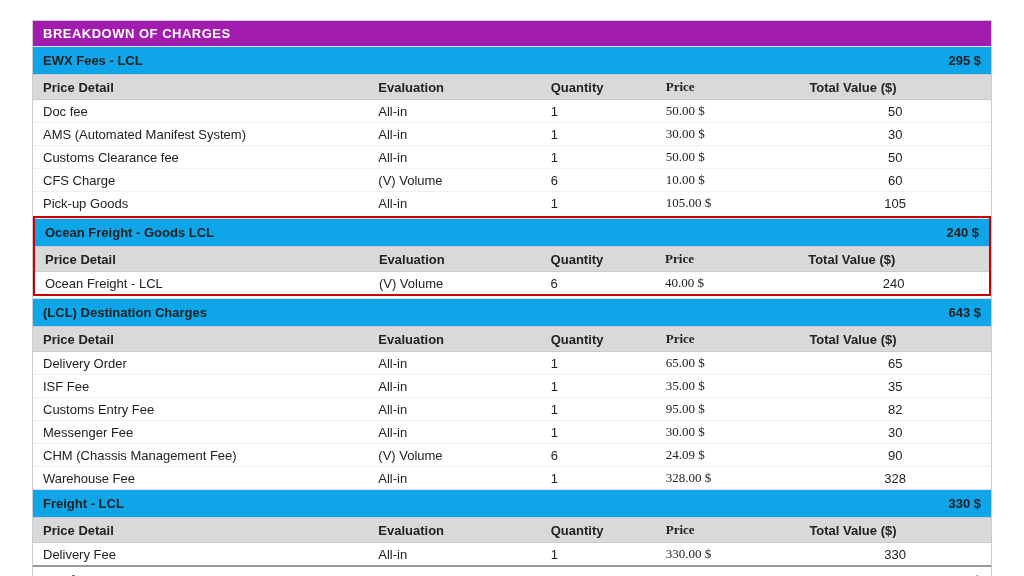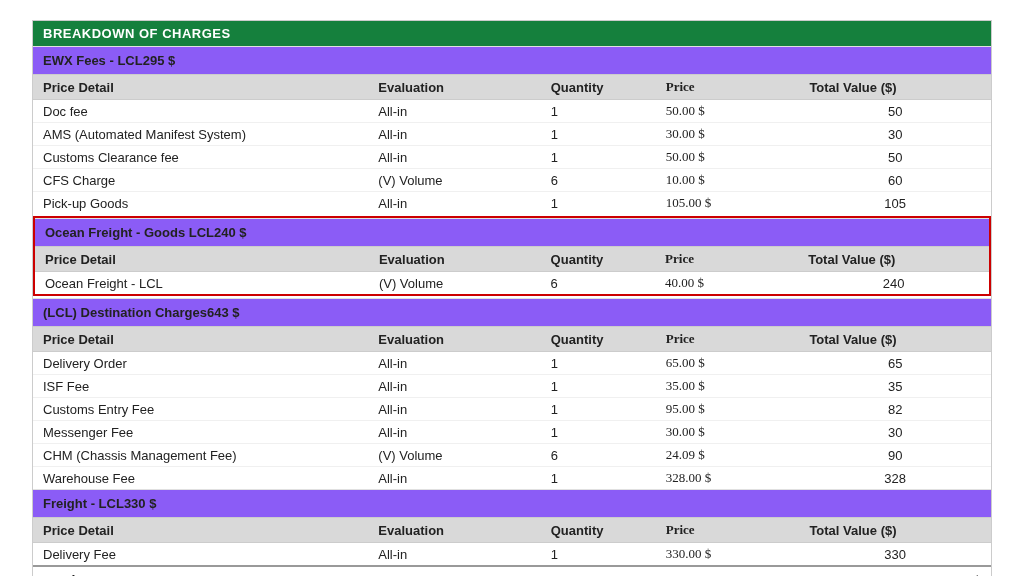--- a/index.html
+++ b/index.html
@@ -10,32 +10,33 @@
       color: #222;
       padding: 20px;
     }
     .outer-container {
       max-width: 960px;
       margin: 0 auto;
       border: 1px solid #ccc;
       background: #fff;
     }
     .breakdown-header {
-      background: #15803d;
+      background: #a21caf;
       color: #fff;
       font-weight: bold;
       padding: 5px 10px;
       font-size: 13px;
       letter-spacing: 0.5px;
     }
     .section-header-row {
       display: flex;
+      justify-content: space-between;
       align-items: center;
       padding: 6px 10px;
-      background: #8b5cf6;
+      background: #0ea5e9;
       border-top: 1px solid #e0e0e0;
     }
     .section-title {
       font-weight: bold;
       font-size: 13px;
     }
     .section-total {
       font-weight: bold;
       font-size: 13px;
     }

